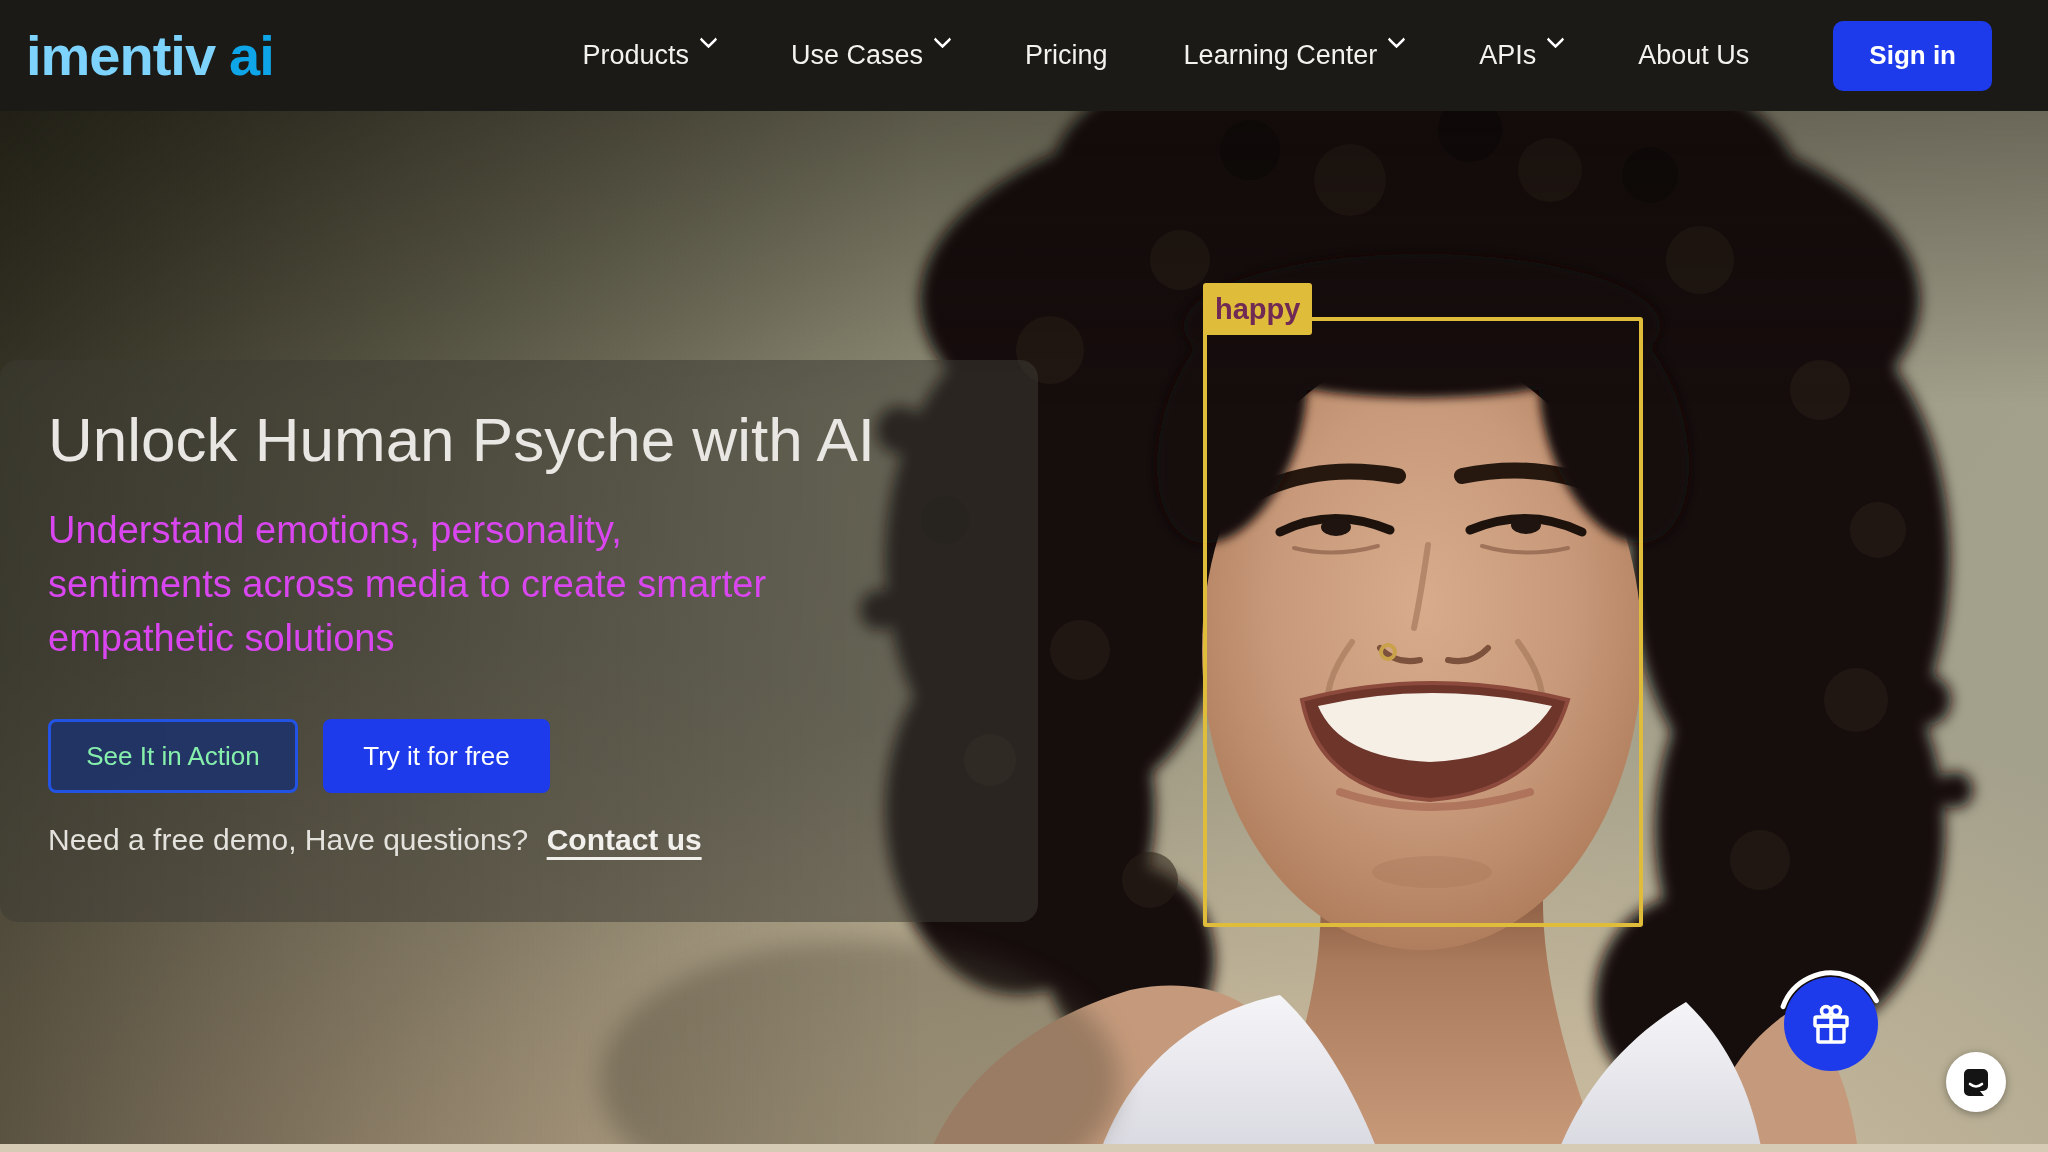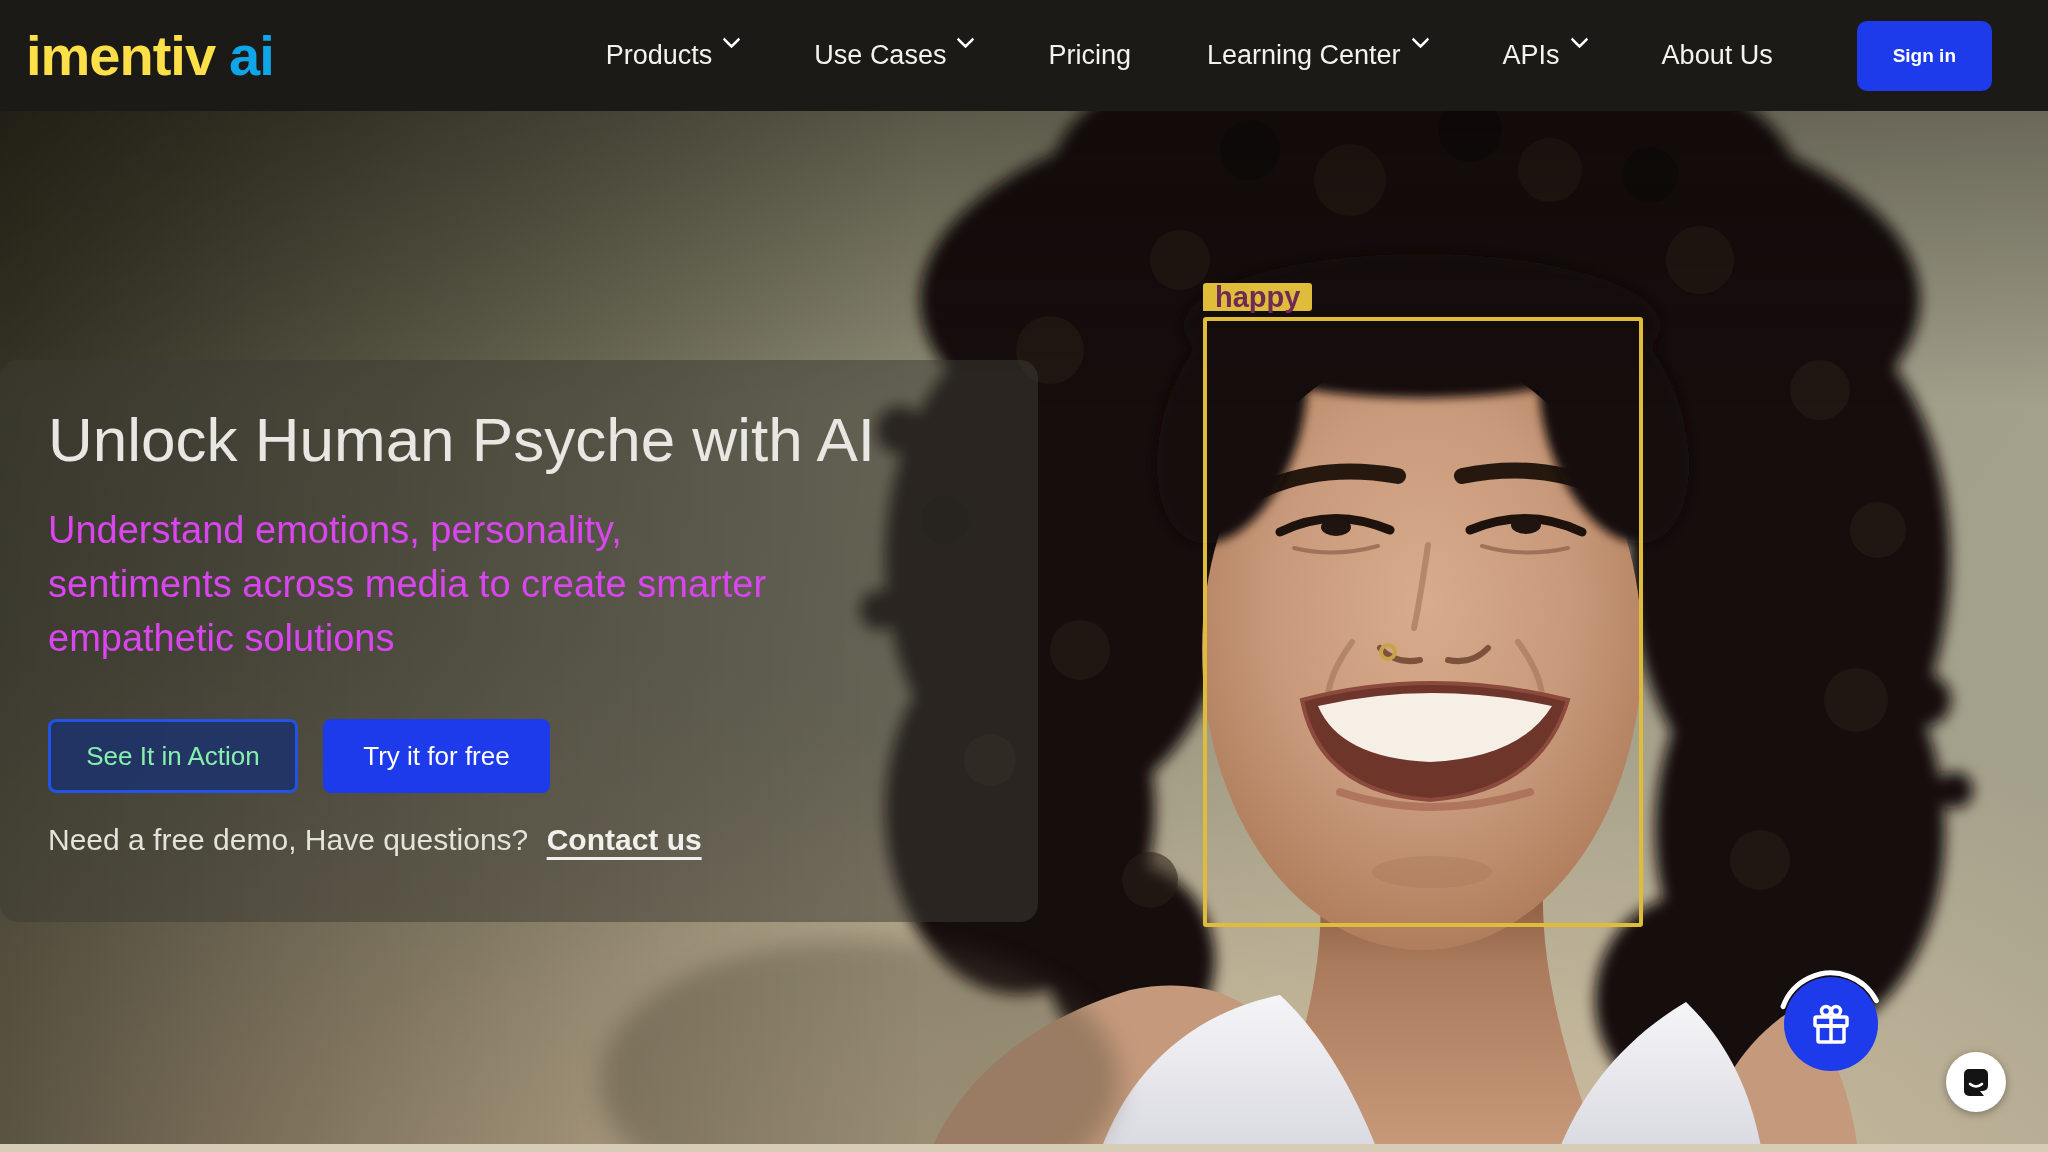--- a/index.html
+++ b/index.html
@@ -14,27 +14,27 @@
     font-family:"Liberation Sans",sans-serif;}
   .stage{position:relative;width:2048px;height:1152px;overflow:hidden;}
 
   
   .photo{position:absolute;left:0;top:0;width:2048px;height:1152px;z-index:1;}
 
   
   .navbar{position:absolute;left:0;top:0;width:2048px;height:111px;z-index:30;
     background:var(--navbar-bg);display:flex;align-items:center;padding:0 56px 0 26px;}
   .logo{display:flex;align-items:baseline;gap:14px;cursor:pointer;}
-  .logo .word{font-size:56px;font-weight:700;letter-spacing:-1px;color:#fde047;}
+  .logo .word{font-size:56px;font-weight:700;letter-spacing:-1px;color:#7dd3fc;}
   .logo .word.accent{color:#0ea5e9;}
   .menu{display:flex;align-items:center;gap:76px;margin-left:auto;margin-right:84px;}
   .nav-item{display:flex;align-items:flex-start;color:#f3f2ef;font-size:27px;cursor:pointer;white-space:nowrap;}
   .chev{width:13px;height:13px;border-right:3.5px solid #fff;border-bottom:3.5px solid #fff;
     border-radius:2px;transform:rotate(45deg);margin-left:13px;margin-top:-7px;}
-  .signin{background:var(--accent-blue);color:#fff;font-size:19px;font-weight:600;
+  .signin{background:var(--accent-blue);color:#fff;font-size:26px;font-weight:600;
     border:none;border-radius:10px;padding:0 36px;height:70px;cursor:pointer;
     font-family:"Liberation Sans",sans-serif;}
 
   
   .panel{position:absolute;left:0;top:360px;width:1038px;height:562px;z-index:20;
     background:rgba(62,60,52,.52);border-radius:18px;padding:47px 40px 0 48px;}
   .hero-title{font-size:62px;line-height:66px;font-weight:500;color:#e9e7e3;margin-bottom:30px;}
   .hero-sub{font-size:38px;line-height:54px;font-weight:400;color:#d946ef;margin-bottom:54px;}
   .cta-row{display:flex;gap:25px;margin-bottom:30px;}
   .btn{height:74px;border-radius:8px;font-size:26px;font-weight:500;cursor:pointer;
@@ -42,21 +42,21 @@
     font-family:"Liberation Sans",sans-serif;}
   .btn-primary{width:250px;background:rgba(32,52,104,.92);border:3px solid #2253e2;color:#86efac;}
   .btn-secondary{width:227px;background:var(--accent-blue);border:none;color:#fff;}
   .demo-line{font-size:30px;color:#e4e2dd;}
   .demo-link{font-weight:700;color:#f2f0ec;text-decoration:underline;
     text-underline-offset:7px;text-decoration-thickness:3px;cursor:pointer;margin-left:10px;}
 
   
   .face-box{position:absolute;left:1203px;top:317px;width:440px;height:610px;z-index:15;
     border:4px solid var(--detection-yellow);border-radius:3px;}
-  .face-tag{position:absolute;left:-4px;top:-38px;height:28px;padding:0 12px;
+  .face-tag{position:absolute;left:-4px;top:-38px;height:52px;padding:0 12px;
     background:var(--detection-yellow);color:var(--detection-label-purple);
     font-size:29px;font-weight:700;display:flex;align-items:center;border-radius:3px 3px 3px 0;}
 
   
   .gift-wrap{position:absolute;left:1776px;top:969px;width:110px;height:110px;z-index:40;}
   .gift-ring{position:absolute;left:0;top:0;}
   .gift-btn{position:absolute;left:8px;top:8px;width:94px;height:94px;border-radius:50%;
     background:var(--accent-blue);border:none;cursor:pointer;display:flex;
     align-items:center;justify-content:center;}
   .chat-btn{position:absolute;left:1946px;top:1052px;width:60px;height:60px;border-radius:50%;

